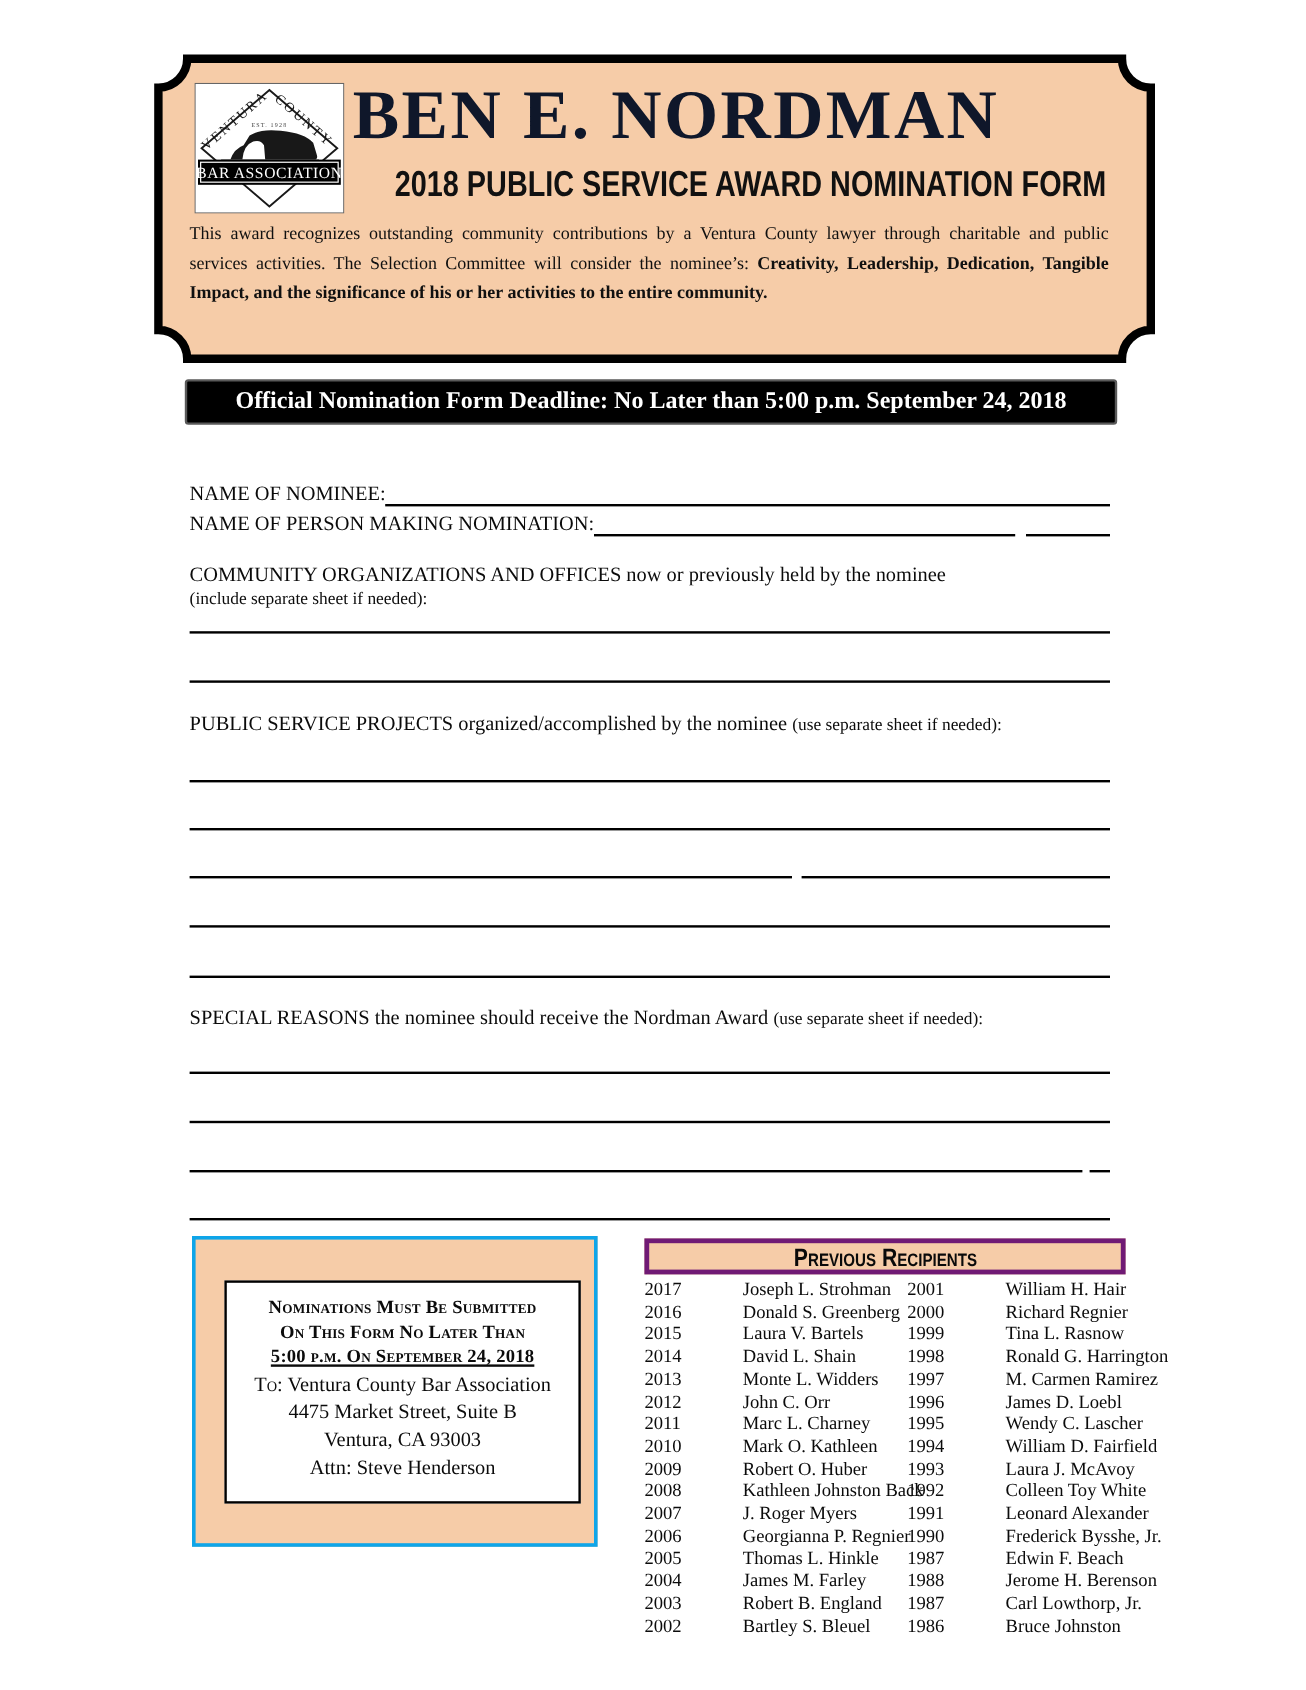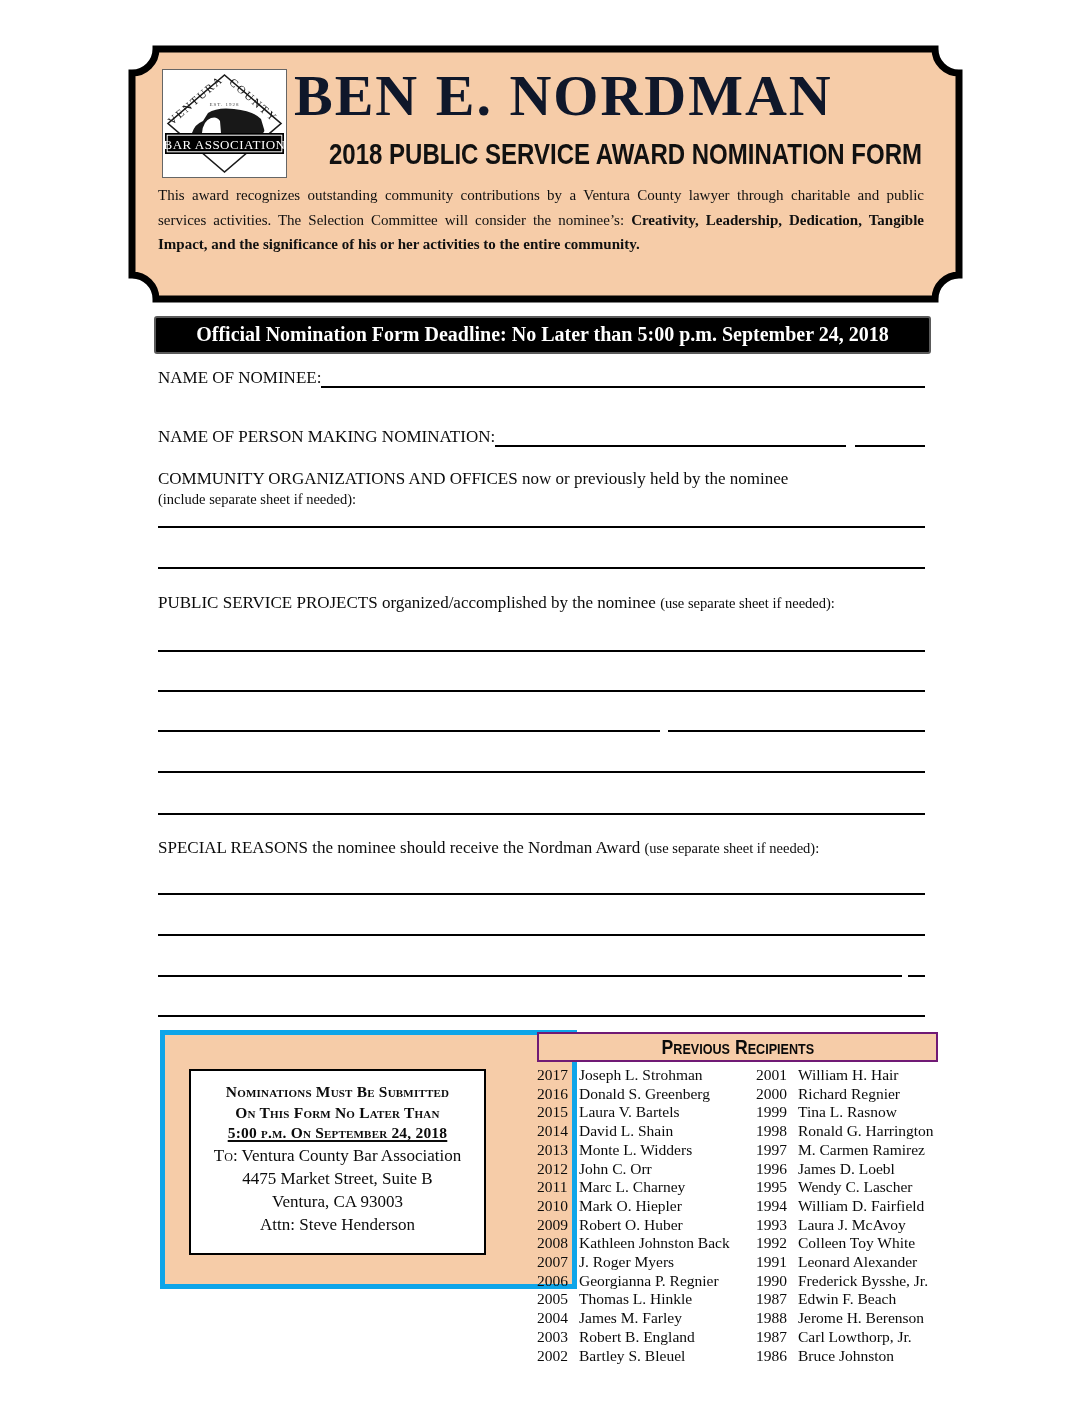--- a/index.html
+++ b/index.html
@@ -41,48 +41,48 @@
   
   .field-row{position:absolute;left:158px;width:767px;height:20px;display:flex;align-items:flex-end;}
   .flabel{font-size:17px;white-space:nowrap;color:#0b0b0b;}
   .fnote{font-size:14.5px;color:#0b0b0b;}
   .fill{flex:1;border-bottom:2px solid #000;height:100%;}
   .fill-fixed{border-bottom:2px solid #000;height:100%;}
   .fill-gap{width:9px;height:100%;}
   .rule{position:absolute;height:0;border-top:2px solid #000;}
   
   .submit-box{
-    position:absolute;left:160px;top:1030px;width:417px;height:259px;
-    background:var(--peach);border:5px solid #0ea5e9;box-sizing:border-box;
+    position:absolute;left:160px;top:1030px;width:338px;height:259px;
+    background:var(--peach);border:3px solid #0ea5e9;box-sizing:border-box;
   }
   .submit-inner{
     position:absolute;left:24px;top:34px;width:297px;height:186px;
     background:#fff;border:2px solid #000;box-sizing:border-box;
     text-align:center;padding-top:11px;
   }
   .sb-head{font-variant:small-caps;font-weight:bold;font-size:15.5px;line-height:20.5px;letter-spacing:.2px;}
   .sb-head.u{text-decoration:underline;text-decoration-thickness:1.5px;text-underline-offset:2px;}
   .sb-to{font-size:17px;line-height:23px;white-space:nowrap;text-align:center;}
   .sb-to .sc{font-variant:small-caps;}
   .sb-addr{font-size:17px;line-height:23px;}
   
   .recip-head{
     position:absolute;left:537px;top:1032px;width:401px;height:30px;
-    background:var(--peach);border:2px solid #701a75;box-sizing:border-box;
+    background:var(--peach);border:4px solid #701a75;box-sizing:border-box;
     text-align:center;line-height:25px;
   }
   .recip-head span{
     display:inline-block;transform:scaleX(0.84);
     font-family:"Liberation Sans","DejaVu Sans",sans-serif;
     font-variant:small-caps;font-weight:bold;font-size:21px;color:#0a0a0a;
   }
   .recip-col{position:absolute;top:1066px;font-size:15.5px;line-height:18.7px;}
   .recip-col.left{left:537px;width:218px;}
   .recip-col.right{left:756px;width:184px;}
-  .r-row{display:flex;white-space:nowrap;}
+  .r-row{display:flex;white-space:nowrap;gap:40px;}
   .r-row .yr{flex:0 0 42px;}
   .r-row .nm{flex:1;}
   :root{--peach:#F6CCA8;}
 </style>
 </head>
 <body>
 
 <div id="page">
 
   <div class="plaque">
@@ -114,21 +114,21 @@
     <div class="subtitle">
       <span>2018 PUBLIC SERVICE AWARD NOMINATION FORM</span>
     </div>
     <p class="desc"><span>This award recognizes outstanding community contributions by a Ventura County lawyer through charitable and public services activities.  The Selection Committee will consider the nominee’s: </span><b>Creativity, Leadership, Dedication, Tangible Impact, and the significance of his or her activities to the entire community.</b></p>
   </div>
 
   <div class="deadline">
     <span>Official Nomination Form Deadline: No Later than 5:00 p.m. September 24, 2018</span>
   </div>
 
-  <div class="field-row" style="top:368px;">
+  <div class="field-row" style="top:402px;">
     <span class="flabel">NAME OF NOMINEE:</span>
     <span class="fill"></span>
   </div>
 
   <div class="field-row" style="top:427px;">
     <span class="flabel">NAME OF PERSON MAKING NOMINATION:</span>
     <span class="fill"></span>
     <span class="fill-gap"></span>
     <span class="fill-fixed" style="width:70px;"></span>
   </div>
@@ -199,21 +199,21 @@
       <div class="r-row">
         <span class="yr">2012</span>
         <span class="nm">John C. Orr</span>
       </div>
       <div class="r-row">
         <span class="yr">2011</span>
         <span class="nm">Marc L. Charney</span>
       </div>
       <div class="r-row">
         <span class="yr">2010</span>
-        <span class="nm">Mark O. Hiepler</span>
+        <span class="nm">Mark O. Kathleen</span>
       </div>
       <div class="r-row">
         <span class="yr">2009</span>
         <span class="nm">Robert O. Huber</span>
       </div>
       <div class="r-row">
         <span class="yr">2008</span>
         <span class="nm">Kathleen Johnston Back</span>
       </div>
       <div class="r-row">

